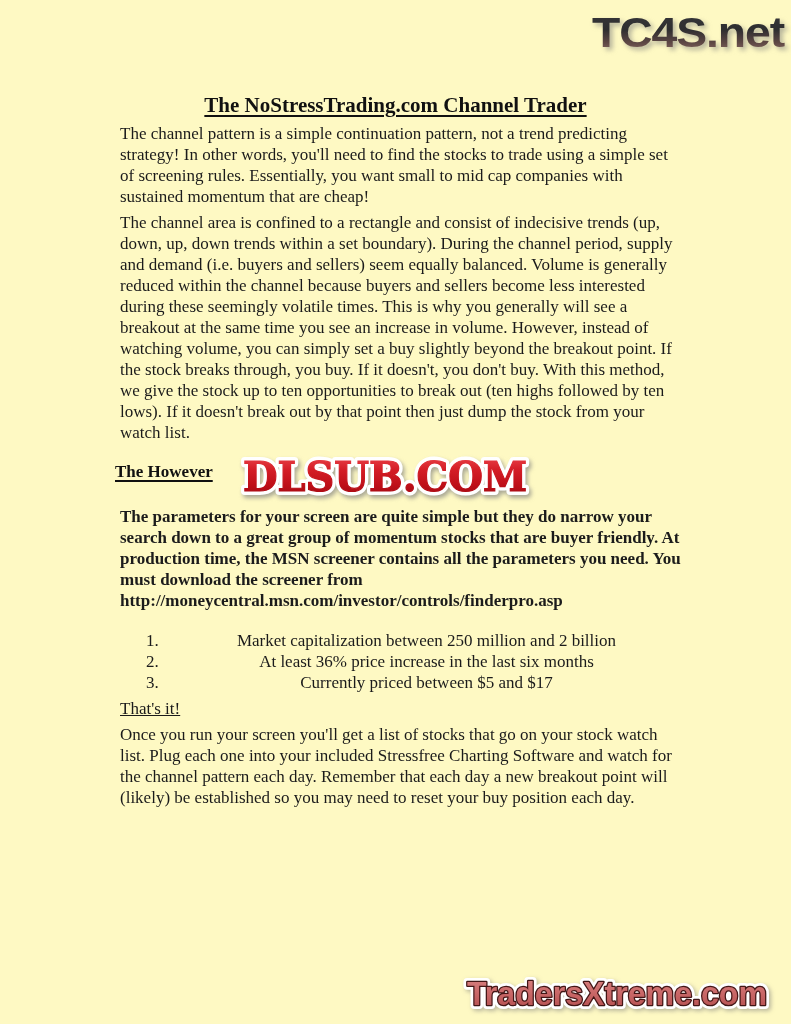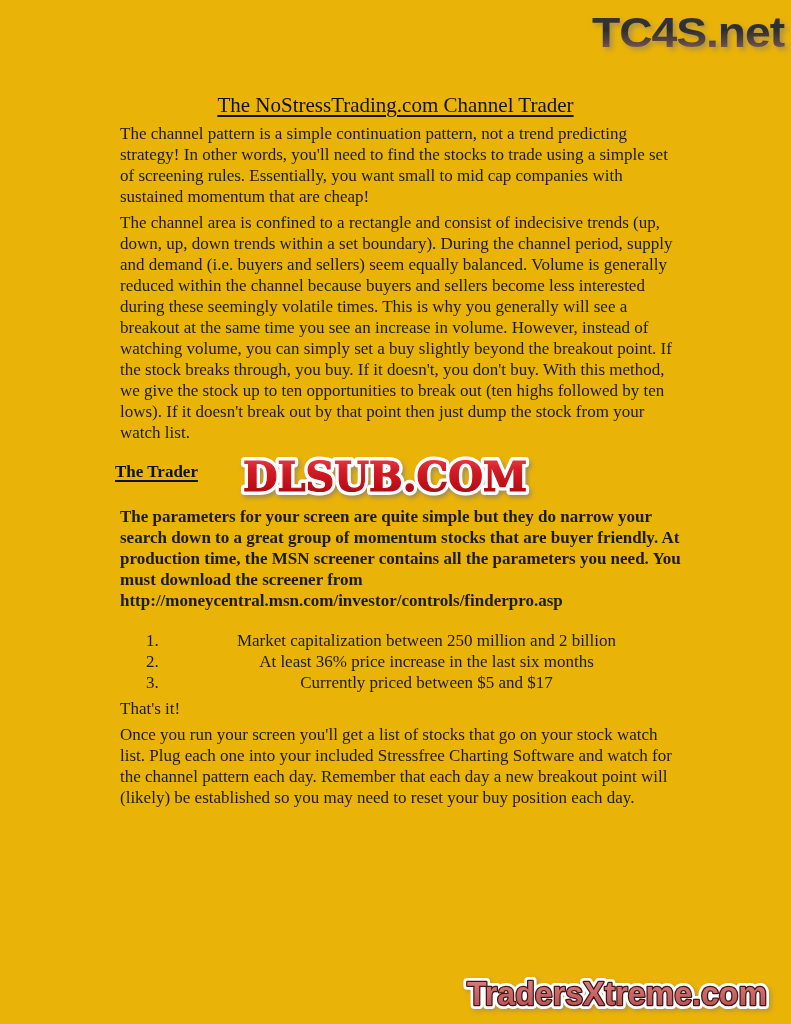--- a/index.html
+++ b/index.html
@@ -5,21 +5,21 @@
   html, body { margin: 0; padding: 0; }
   body {
     width: 791px; height: 1024px;
     background: #ffffff;
     font-family: "Liberation Serif", serif;
     color: #1b1b1b;
   }
   .page {
     position: relative;
     width: 791px; height: 1024px;
-    background: #eab308;
+    background: #fef9c3;
     overflow: hidden;
   }
 
   
   .tc4s-logo {
     position: absolute;
     top: 2px; right: 1px;
     width: 212px; height: 60px;
   }
   .tc4s-logo svg { filter: drop-shadow(3px 3px 2.5px rgba(120,120,120,0.55)); }
@@ -32,21 +32,21 @@
     font-size: 17px;
     line-height: 21px;
   }
   .doc-title {
     margin: 0 0 0 -115px;
     padding-top: 92px;
     width: 791px;
     text-align: center;
     font-size: 21px;
     line-height: 26px;
-    font-weight: normal;
+    font-weight: bold;
     color: #111111;
     text-decoration: underline;
     text-decoration-thickness: 2px;
     text-underline-offset: 3px;
   }
   .doc p { margin: 5px; }
   .p-intro   { margin-top: 19px; }
   .p-channel { margin-top: 21px; }
 
   .screen-row {
@@ -75,21 +75,21 @@
 
   .p-params  { margin-top: 5px; font-weight: bold; }
 
   .rules-list {
     margin: 19px 0 0 0;
     padding: 0 0 0 48px;
     text-align: center;
   }
   .rules-list li { line-height: 21px; padding-left: 3px; }
 
-  .p-thatsit { margin-top: 16px; }
+  .p-thatsit { margin-top: 16px; text-decoration: underline; }
   .p-closing { margin-top: 25px; }
 
   
   .tx-logo {
     position: absolute;
     right: 16px; bottom: 6px;
     width: 316px; height: 46px;
   }
   .tx-logo svg { filter: drop-shadow(2px 2.5px 2px rgba(120,120,120,0.5)); }
 </style>
@@ -114,21 +114,21 @@
 
   <main class="doc">
 
     <h1 class="doc-title">The NoStressTrading.com Channel Trader</h1>
 
     <p class="p-intro">The channel pattern is a simple continuation pattern, not a trend predicting strategy!  In other words, you'll need to find the stocks to trade using a simple set of screening rules.  Essentially, you want small to mid cap companies with sustained momentum that are cheap!</p>
 
     <p class="p-channel">The channel area is confined to a rectangle and consist of indecisive trends (up, down, up, down trends within a set boundary). During the channel period, supply and demand (i.e. buyers and sellers) seem equally balanced. Volume is generally reduced within the channel because buyers and sellers become less interested during these seemingly volatile times.  This is why you generally will see a breakout at the same time you see an increase in volume.  However, instead of watching volume, you can simply set a buy slightly beyond the breakout point.  If the stock breaks through, you buy.  If it doesn't, you don't buy.  With this method, we give the stock up to ten opportunities to break out (ten highs followed by ten lows).  If it doesn't break out by that point then just dump the stock from your watch list.</p>
 
     <div class="screen-row">
-      <h2 class="screen-heading">The Trader</h2>
+      <h2 class="screen-heading">The However</h2>
 
       <div class="dlsub-logo">
         <svg width="300" height="56" viewBox="0 0 300 56" xmlns="http://www.w3.org/2000/svg">
           <defs>
             <linearGradient id="dlsubGrad" x1="0" y1="0" x2="0" y2="1">
               <stop offset="0%" stop-color="#ee4a50"></stop>
               <stop offset="35%" stop-color="#d41d26"></stop>
               <stop offset="65%" stop-color="#c01019"></stop>
               <stop offset="100%" stop-color="#97070f"></stop>
             </linearGradient>

